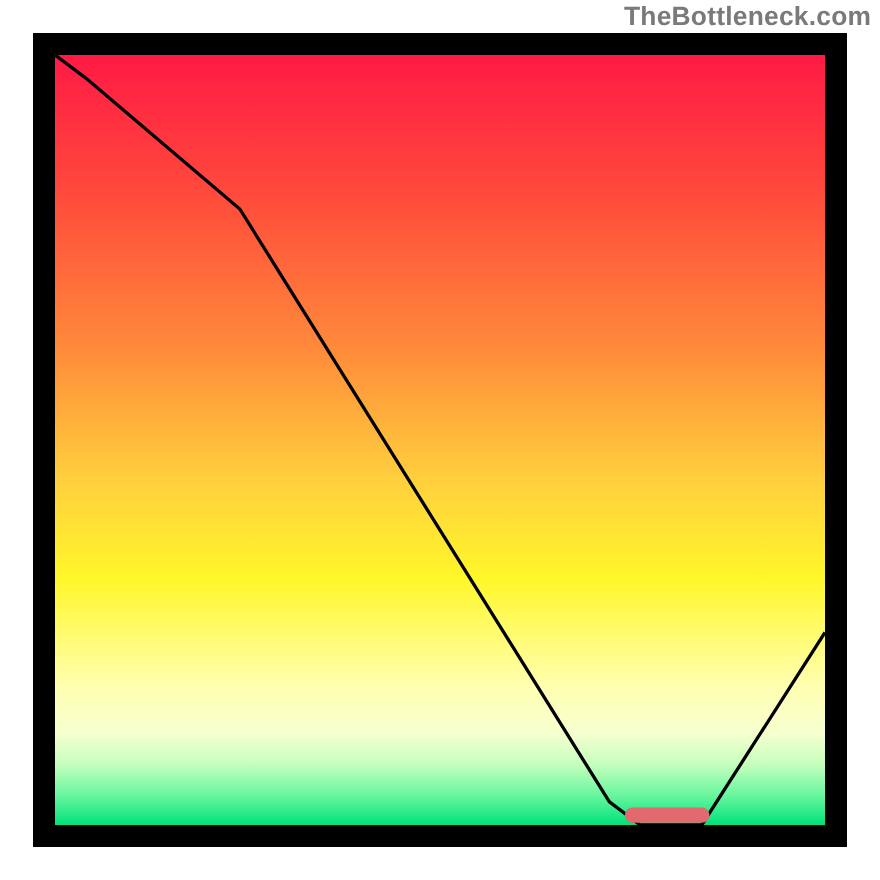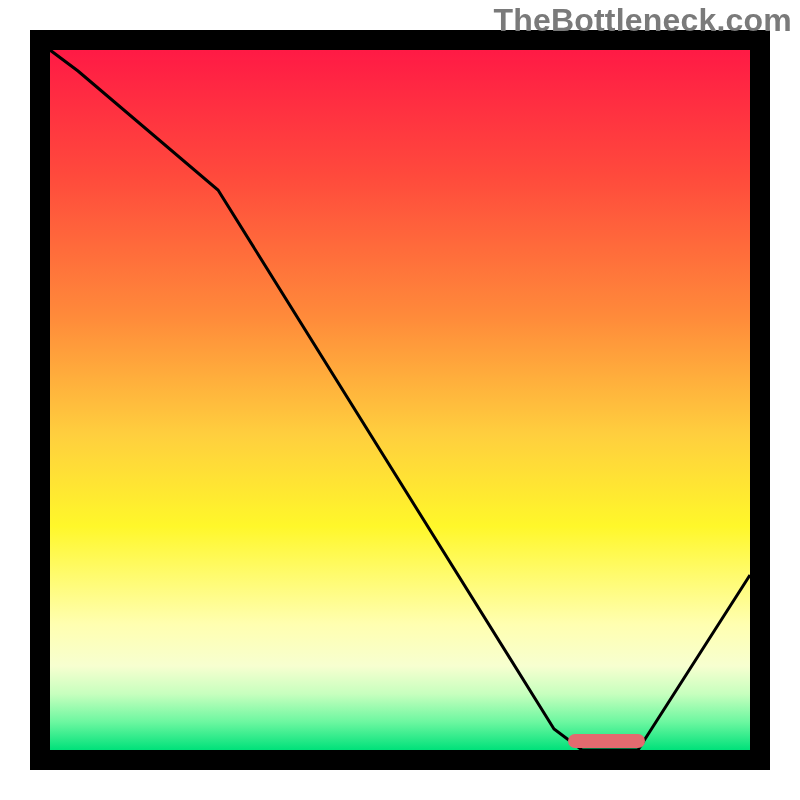--- a/index.html
+++ b/index.html
@@ -12,21 +12,21 @@
   }
   .wrap {
     position: relative;
     width: 800px;
     height: 800px;
   }
   .watermark {
     position: absolute;
     top: 2px;
     right: 8px;
-    font-size: 32px;
+    font-size: 24px;
     font-weight: 600;
     color: #7a7a7a;
     letter-spacing: 0.2px;
     z-index: 50;
   }
   .plot-outer {
     position: absolute;
     left: 30px;
     top: 30px;
     width: 740px;

